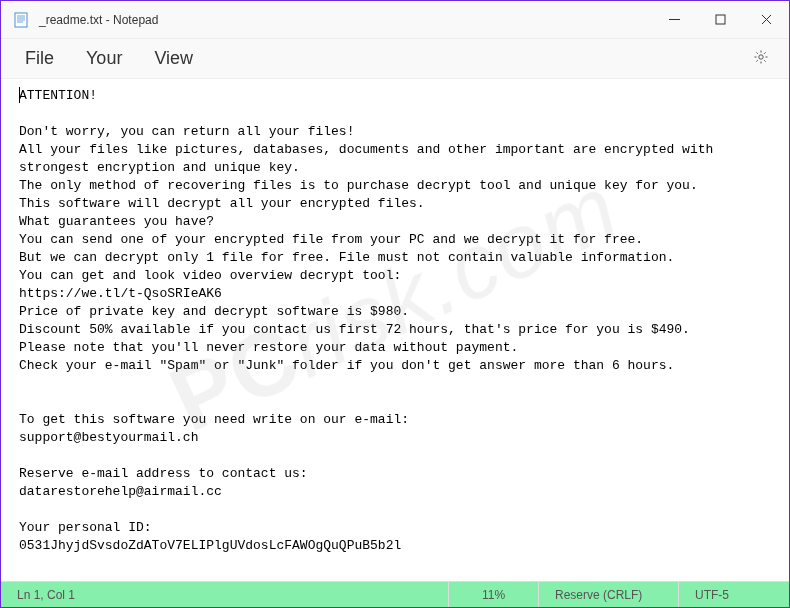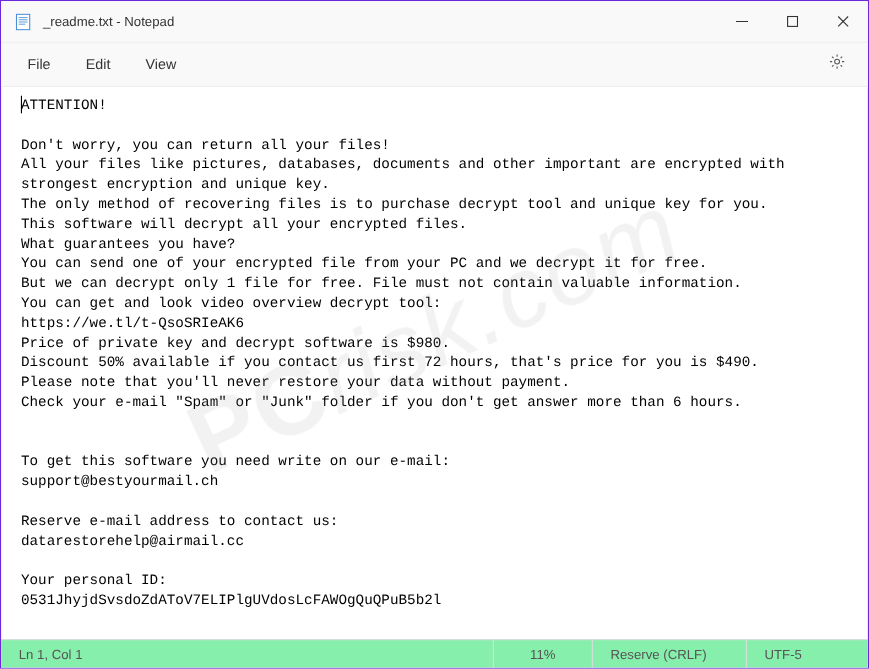--- a/index.html
+++ b/index.html
@@ -65,21 +65,21 @@
     .menubar {
       height: 40px;
       background: #f9f9f9;
       display: flex;
       align-items: center;
       padding: 0 8px;
       border-bottom: 1px solid #eee;
     }
     .menu-item {
       padding: 6px 16px;
-      font-size: 13px;
+      font-size: 18px;
       color: #333;
     }
     .settings-icon {
       margin-left: auto;
       padding: 6px 12px;
       color: #555;
     }
     .content {
       flex: 1;
       padding: 8px 18px;
@@ -174,21 +174,21 @@
         <svg viewBox="0 0 11 11">
             <line x1="1" y1="1" x2="10" y2="10" stroke="#333" stroke-width="1"></line>
             <line x1="10" y1="1" x2="1" y2="10" stroke="#333" stroke-width="1"></line>
           </svg>
       </div>
     </div>
   </div>
 
   <div class="menubar">
     <div class="menu-item">File</div>
-    <div class="menu-item">Edit</div>
+    <div class="menu-item">Your</div>
     <div class="menu-item">View</div>
     <div class="settings-icon">
       <svg width="16" height="16" viewBox="0 0 16 16" fill="none" stroke="#555" stroke-width="1">
         <circle cx="8" cy="8" r="2.2"></circle>
         <path d="M8 1.5v2M8 12.5v2M14.5 8h-2M3.5 8h-2M12.6 3.4l-1.4 1.4M4.8 11.2l-1.4 1.4M12.6 12.6l-1.4-1.4M4.8 4.8L3.4 3.4"></path>
       </svg>
     </div>
   </div>
 
   <div class="content">ATTENTION!

